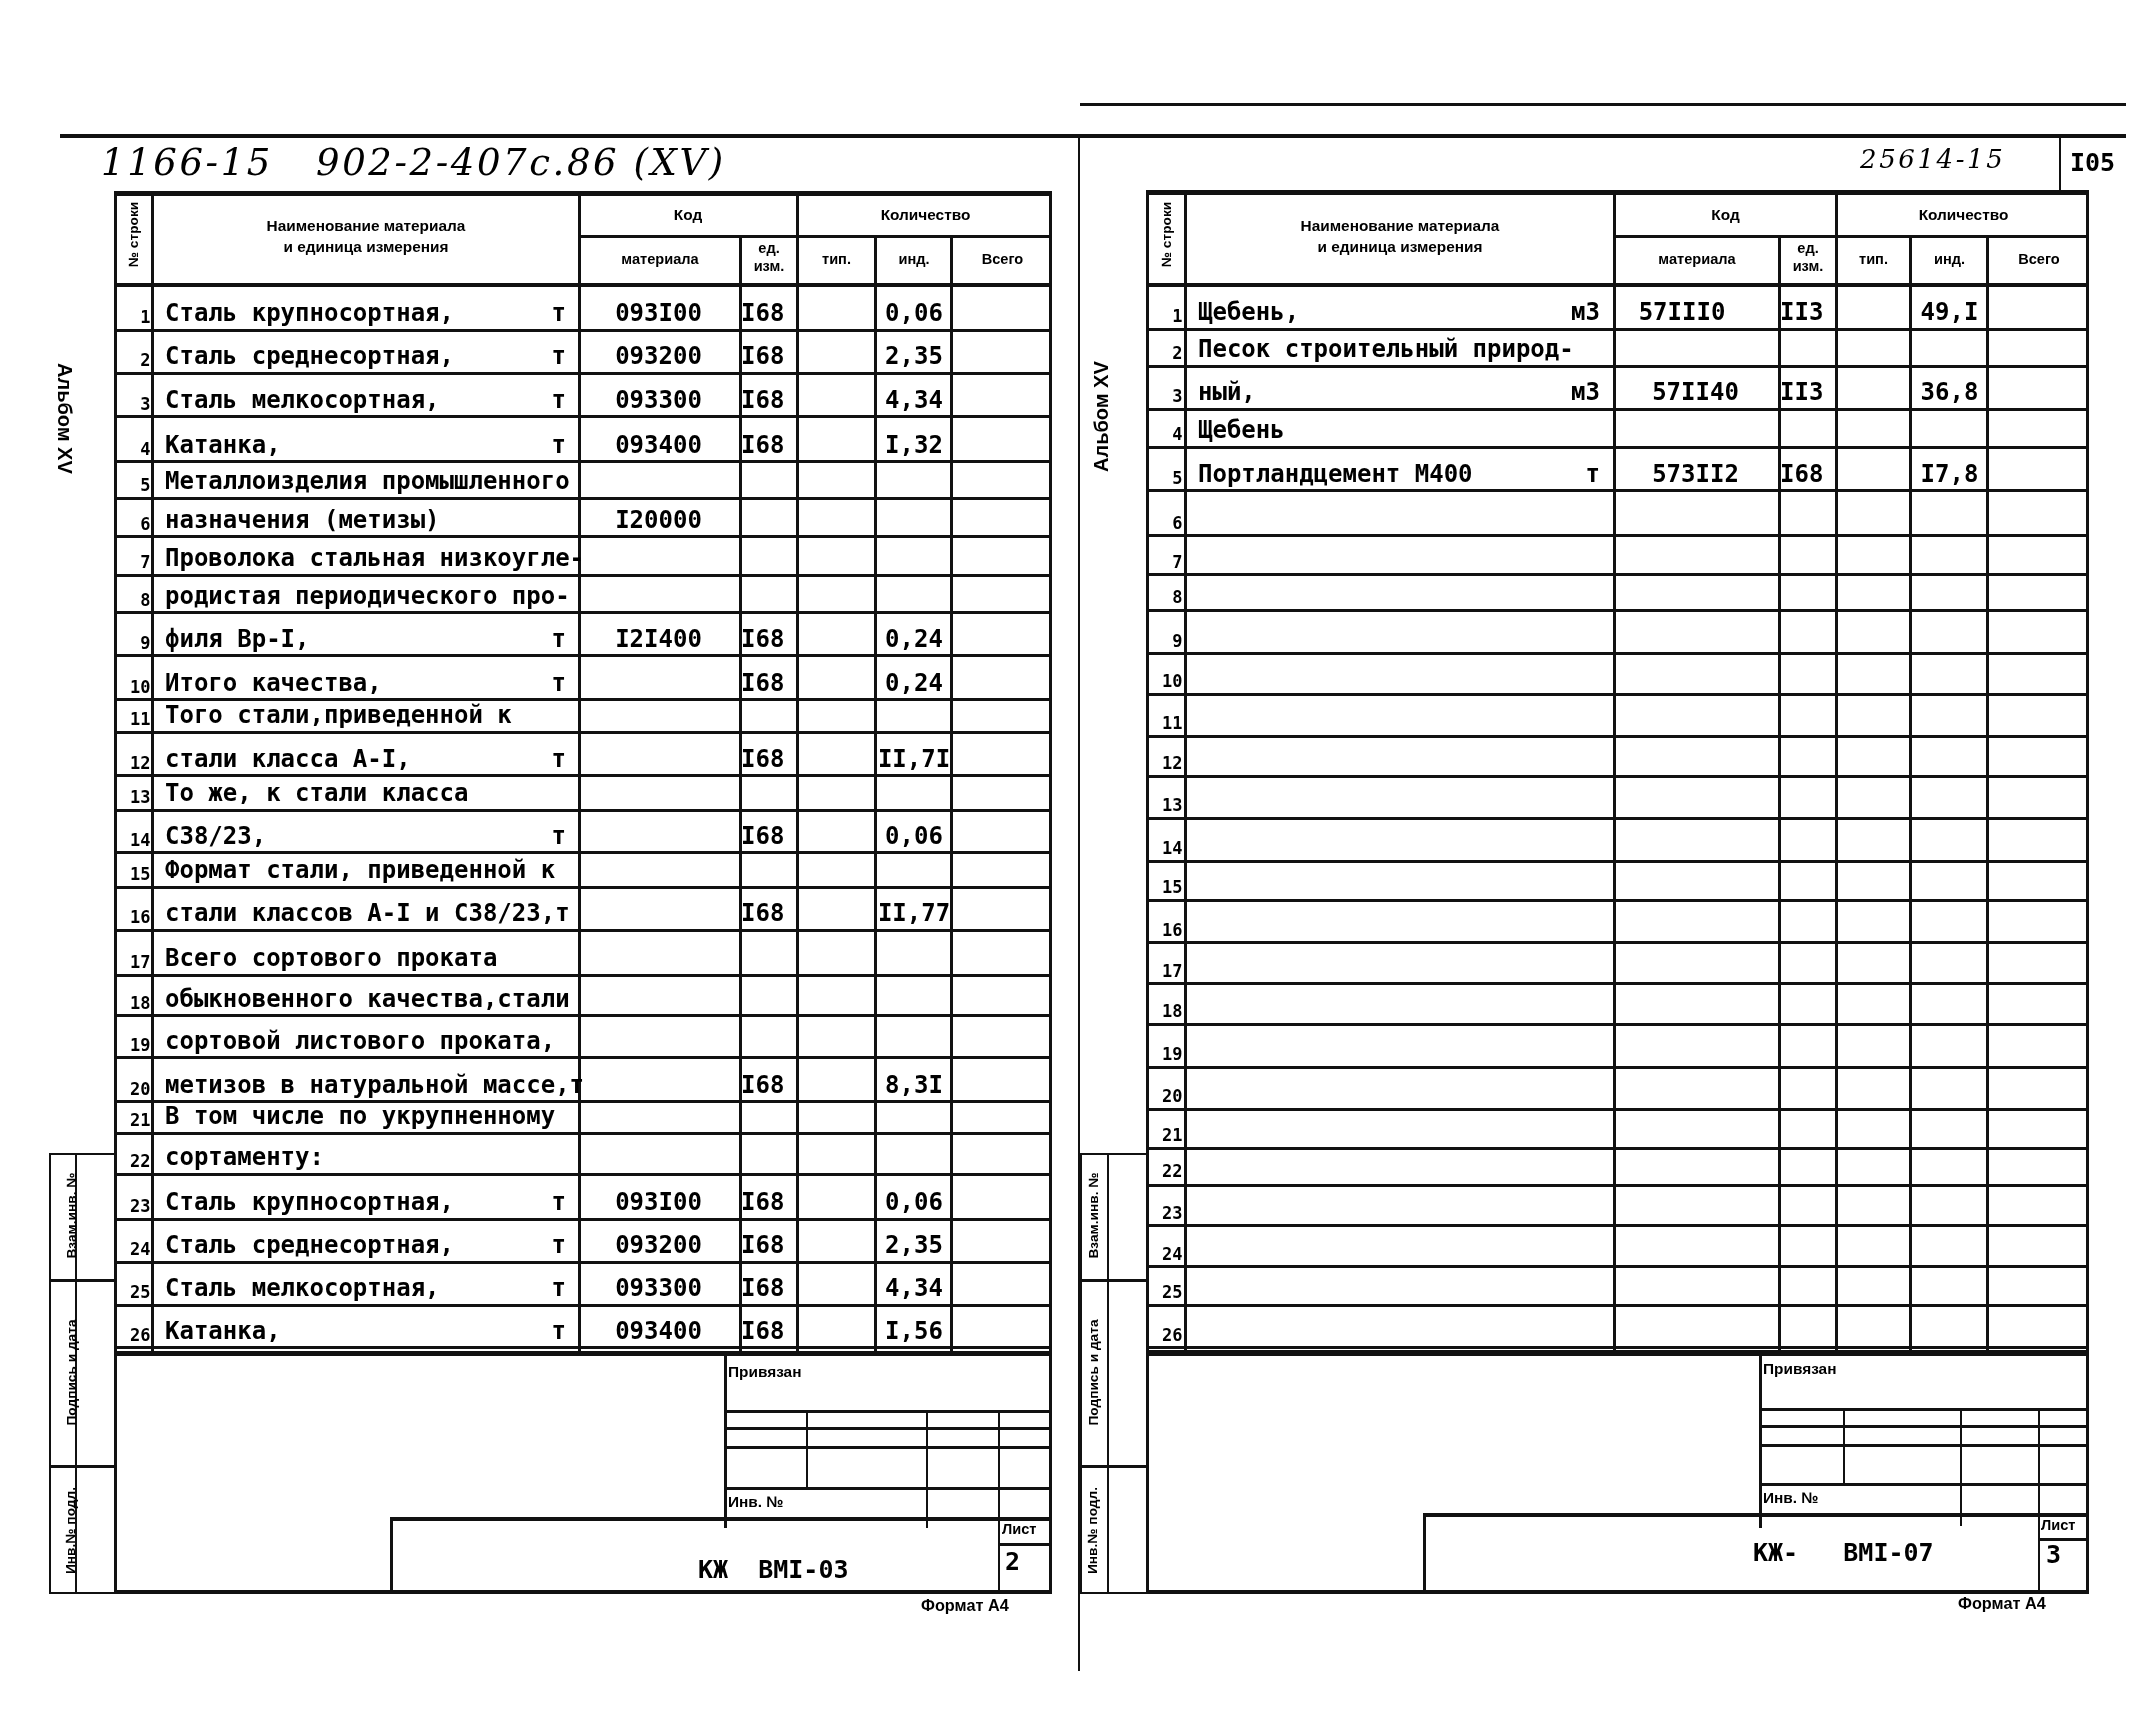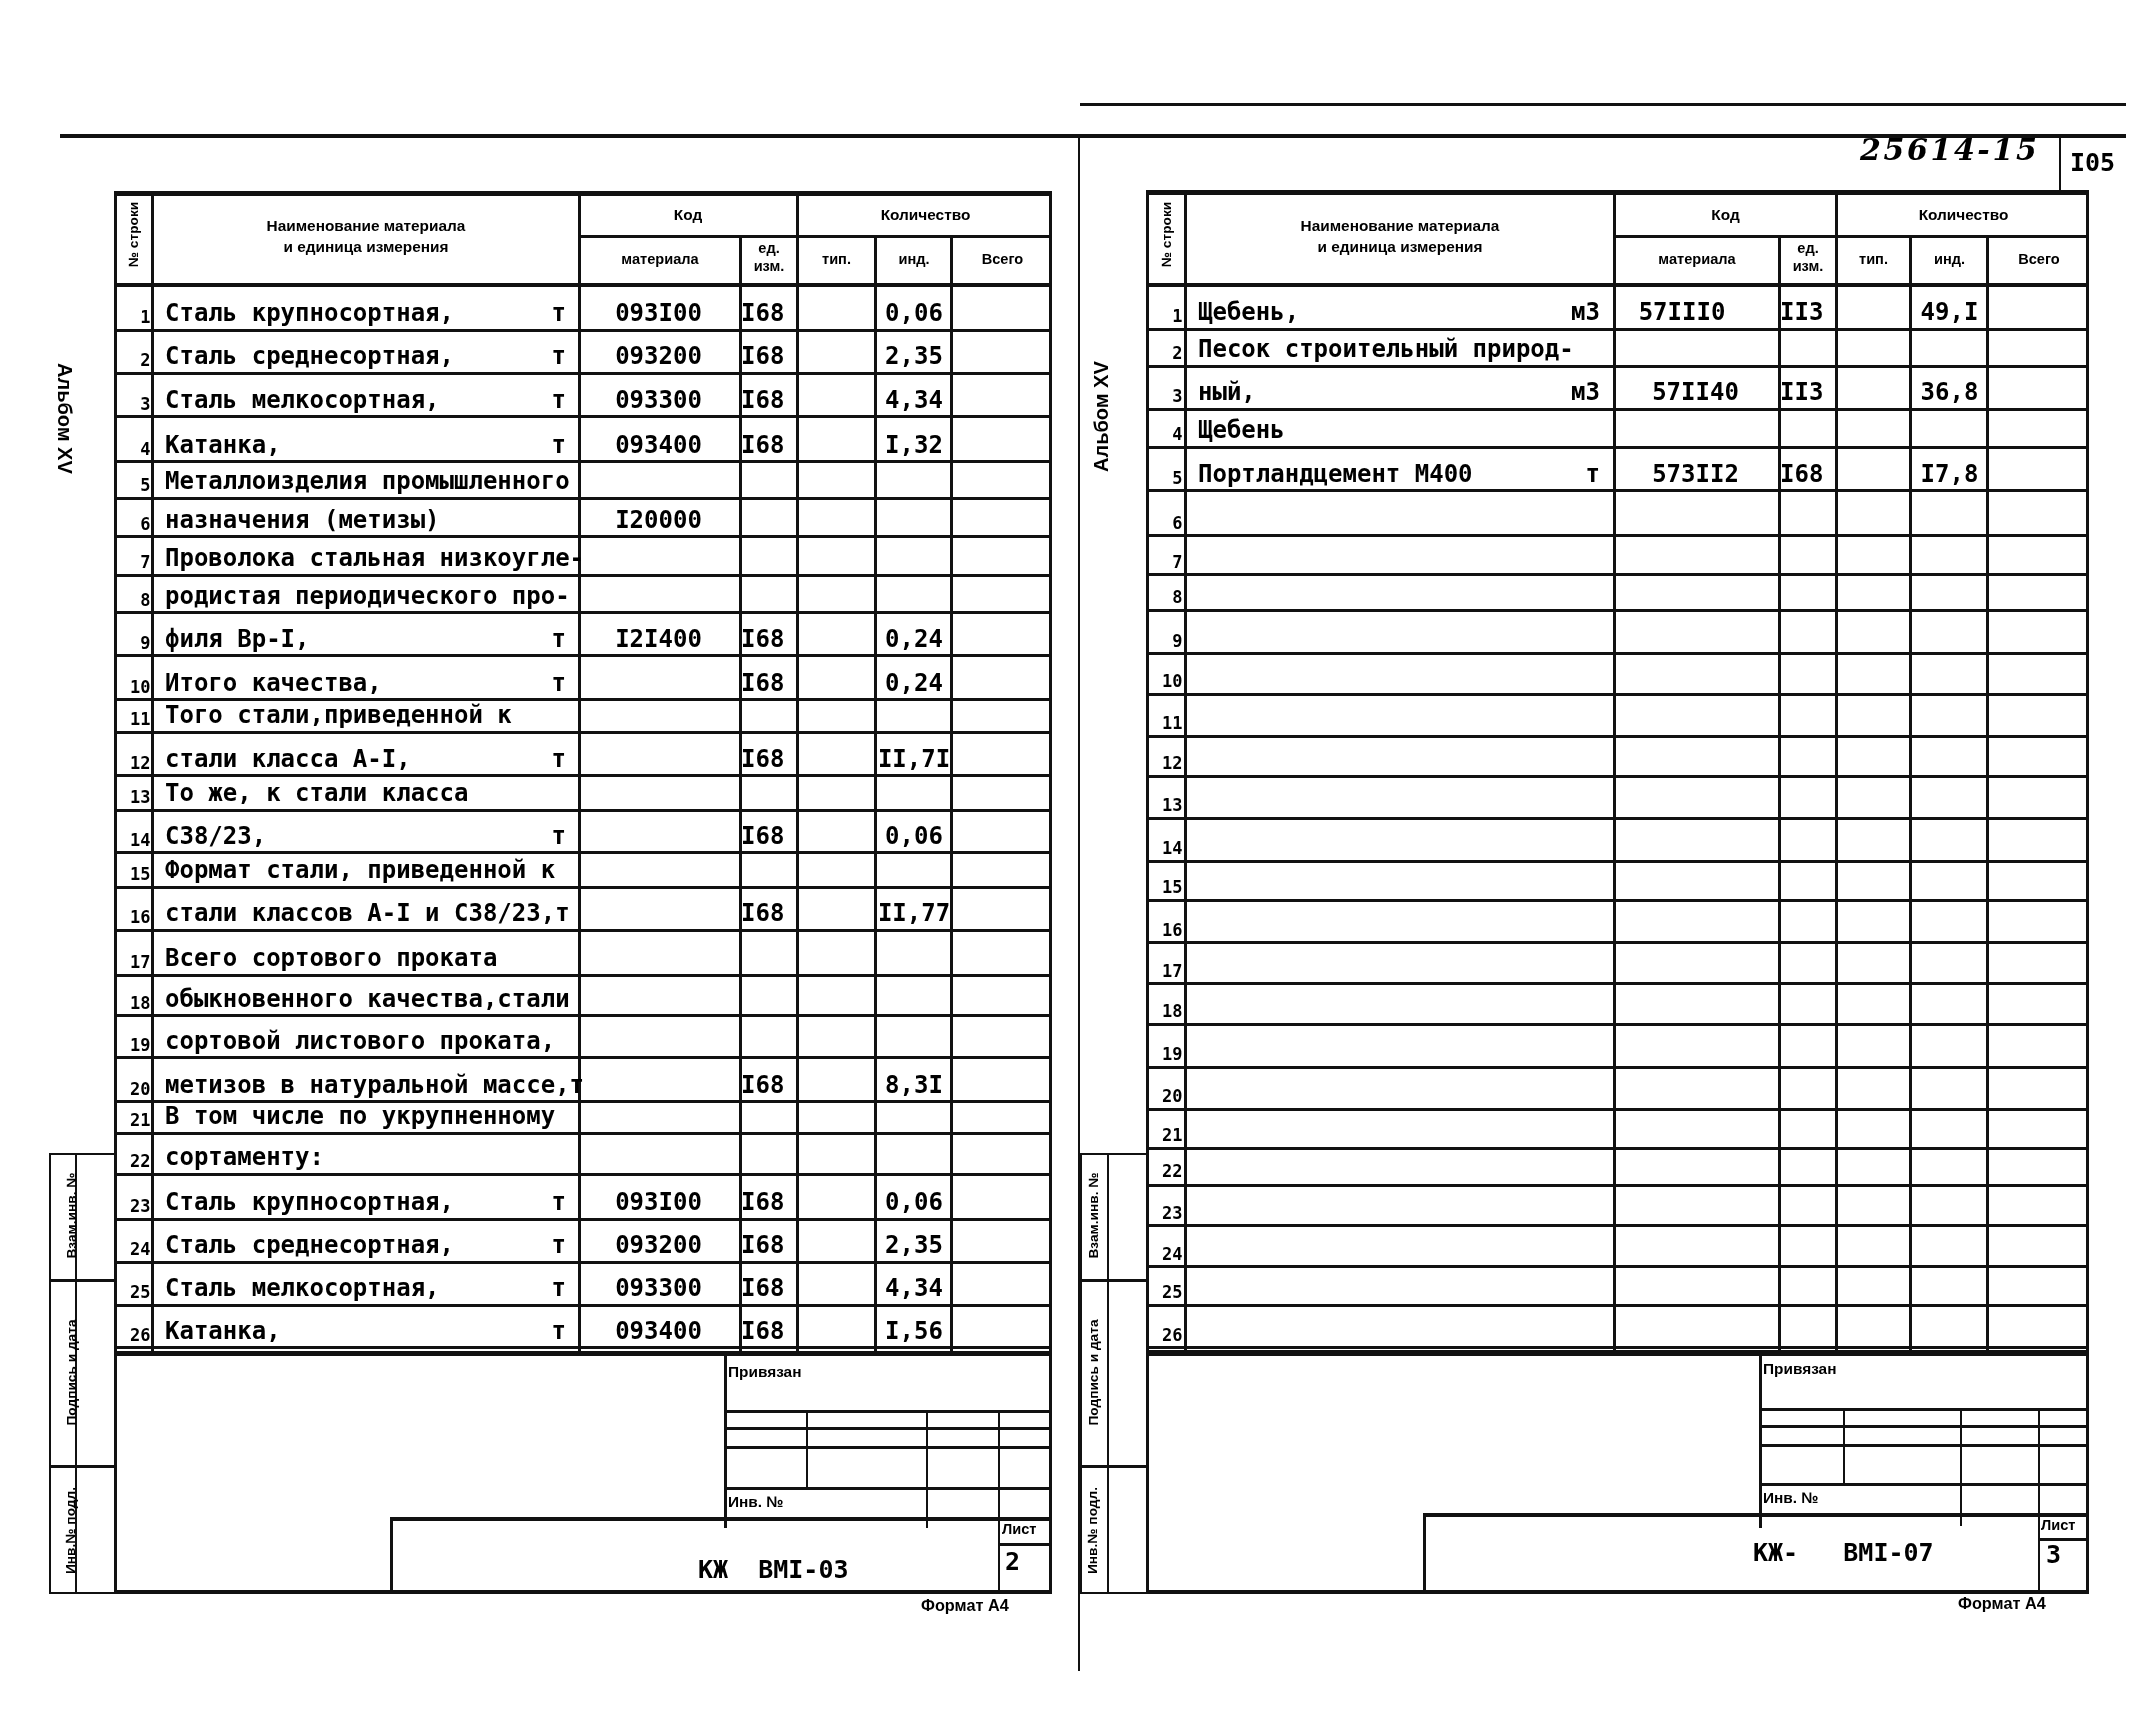--- a/index.html
+++ b/index.html
@@ -18,20 +18,21 @@
 </style>
 </head>
 <body>
 
 <div class="abs" style="left:0;top:0;width:1080px;height:1735px;">
 
   <div class="hline" style="left:60px;top:134px;width:1020px;height:4.3px;"></div>
 
   <div class="vline" style="left:1078px;top:137px;width:2.1px;height:1534px;"></div>
 
+  <div class="abs hand" style="left:101px;top:141px;white-space:pre;">1166-15   902-2-407c.86 (XV)</div>
 
   <div class="vert" style="left:13px;top:403px;width:103px;font-size:20px;transform:rotate(90deg);">Альбом XV</div>
 
   <div class="abs" style="left:114px;top:191px;width:938px;height:1163px;border:3px solid #111;border-top-width:5.1px;"></div>
 
   <div class="hline" style="left:114px;top:283px;width:938px;height:4.3px;"></div>
 
   <div class="hline" style="left:578px;top:235px;width:473px;height:3px;"></div>
 
   <div class="vline" style="left:151px;top:191px;width:3px;height:1163px;"></div>
@@ -316,21 +317,21 @@
   <div class="abs title-code" style="left:1005px;top:1547px;">2</div>
   <div class="abs title-code" style="left:698px;top:1547px;white-space:pre;margin-top:8px;">КЖ  ВМI-03</div>
   <div class="abs small-label" style="left:921px;top:1596px;font-size:16.3px;">Формат А4</div>
 </div>
 
 <div class="abs" style="left:0;top:0;width:2129px;height:1735px;pointer-events:none;">
 
   <div class="hline" style="left:1080px;top:103px;width:1046px;height:3.4px;"></div>
   <div class="hline" style="left:1080px;top:134px;width:1046px;height:4.3px;"></div>
 
-  <div class="abs hand" style="left:1860px;top:132px;font-size:30px;font-weight:bold;">25614-15</div>
+  <div class="abs hand" style="left:1860px;top:144px;font-size:26px;">25614-15</div>
   <div class="abs" style="left:2059px;top:136px;width:69px;height:54px;border-left:2.6px solid #111;"></div>
   <div class="abs title-code" style="left:2070px;top:148px;">I05</div>
 
   <div class="vert" style="left:1046px;top:405px;width:111px;font-size:20px;transform:rotate(-90deg);">Альбом XV</div>
 
   <div class="abs" style="left:1146px;top:190px;width:943px;height:1163px;border:3px solid #111;border-top-width:5.1px;"></div>
   <div class="hline" style="left:1146px;top:283px;width:943px;height:4.3px;"></div>
   <div class="hline" style="left:1613px;top:235px;width:476px;height:3px;"></div>
 
   <div class="vline" style="left:1184px;top:190px;width:3px;height:1163px;"></div>

